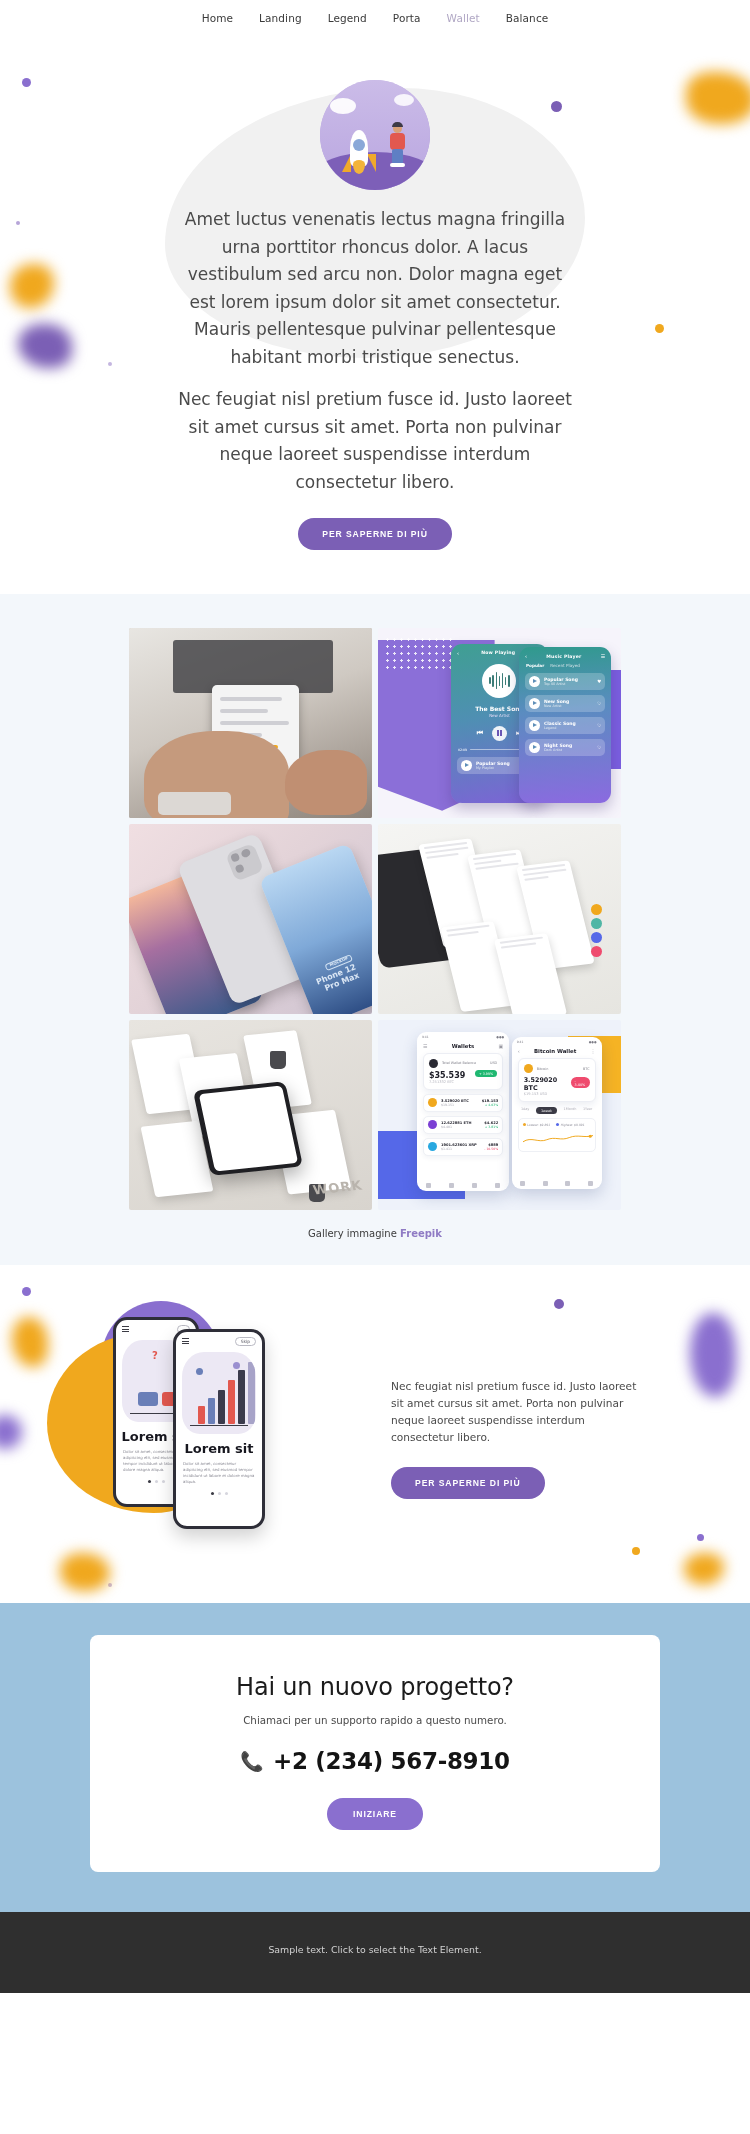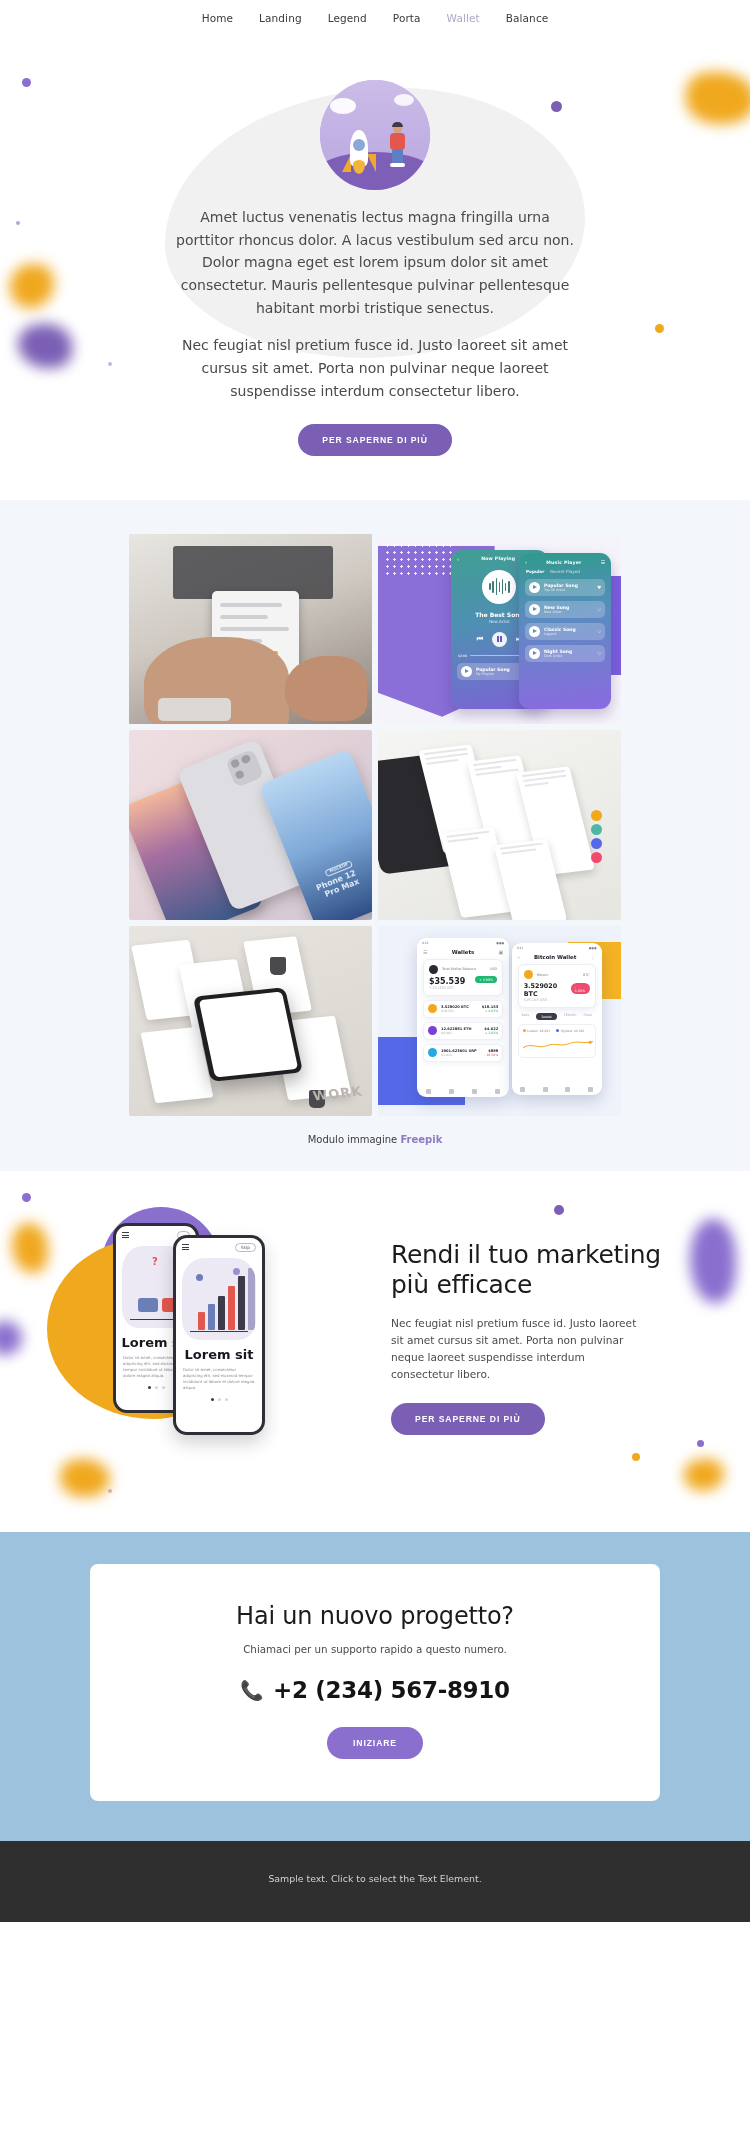--- a/index.html
+++ b/index.html
@@ -100,21 +100,21 @@
   .rb-shoe { position:absolute; left:2px; bottom:-1px; width:15px; height:4px; background:#fff; border-radius:2px; }
 
   .hero h1 {
     font-size: 27px;
     font-weight: 400;
     letter-spacing: -.3px;
     margin-top: 24px;
     color: #1f1f1f;
   }
   .hero p {
-    font-size: 14px;
+    font-size: 17px;
     line-height: 1.62;
     color: #4a4a4a;
     max-width: 400px;
     margin: 16px auto 0;
   }
   .hero p.second { margin-top: 15px; }
 
   .btn-primary {
     display: inline-block;
     margin-top: 22px;
@@ -336,21 +336,20 @@
 
   .mk-copy { padding-left: 36px; }
   .mk-copy h2 { font-size:25px; font-weight:400; line-height:1.22; color:#1b1b1b; letter-spacing:-.3px; }
   .mk-copy p { font-size:10.6px; line-height:1.62; color:#4a4a4a; margin-top:14px; max-width:258px; }
   .mk-copy .btn-primary { margin-top:20px; }
 
   
   .contact {
     background: #9cc2dd;
     padding: 32px 16px 40px;
-    margin-top: 23px;
   }
   .contact-card {
     width: 570px; margin: 0 auto;
     background: #fff; border-radius: 8px;
     padding: 38px 20px 42px;
     text-align: center;
   }
   .contact-card h2 { font-size:24px; font-weight:400; color:#1b1b1b; letter-spacing:-.2px; }
   .contact-card .sub { font-size:10.3px; color:#4a4a4a; margin-top:13px; }
   .phone-line { display:flex; align-items:center; justify-content:center; gap:9px; margin-top:22px; }
@@ -673,21 +672,21 @@
           <u></u>
           <u></u>
           <u></u>
           <u></u>
         </div>
       </div>
     </div>
   </div>
 
   <div class="caption">
-    <span>Modulo immagine </span><b>Freepik</b>
+    <span>Gallery immagine </span><b>Freepik</b>
   </div>
 </section>
 
 <section class="marketing">
   <span class="dot" style="left:22px;top:22px;width:9px;height:9px;background:#8a6fcf;"></span>
   <span class="dot" style="right:186px;top:34px;width:10px;height:10px;background:#7b5fb5;"></span>
   <span class="dot" style="left:108px;bottom:16px;width:4px;height:4px;background:#c4b6e0;"></span>
   <span class="dot" style="right:110px;bottom:48px;width:8px;height:8px;background:#f0a81e;"></span>
   <span class="dot" style="right:46px;bottom:62px;width:7px;height:7px;background:#8a6fcf;"></span>
   <span class="blur" style="left:12px;top:52px;width:36px;height:50px;background:#f0a81e;border-radius:46% 54% 40% 60%;"></span>
@@ -751,21 +750,20 @@
         <div class="mkp-p">Dolor sit amet, consectetur adipiscing elit, sed eiusmod tempor incididunt ut labore et dolore magna aliqua.</div>
         <div class="mkp-dots">
             <u class="on"></u>
             <u></u>
             <u></u>
           </div>
       </div>
     </div>
 
     <div class="mk-copy">
-      <h2>Rendi il tuo marketing più efficace</h2>
       <p>Nec feugiat nisl pretium fusce id. Justo laoreet sit amet cursus sit amet. Porta non pulvinar neque laoreet suspendisse interdum consectetur libero.</p>
       <button class="btn-primary">PER SAPERNE DI PIÙ</button>
     </div>
   </div>
 </section>
 
 <section class="contact">
   <div class="contact-card">
     <h2>Hai un nuovo progetto?</h2>
     <div class="sub">Chiamaci per un supporto rapido a questo numero.</div>

